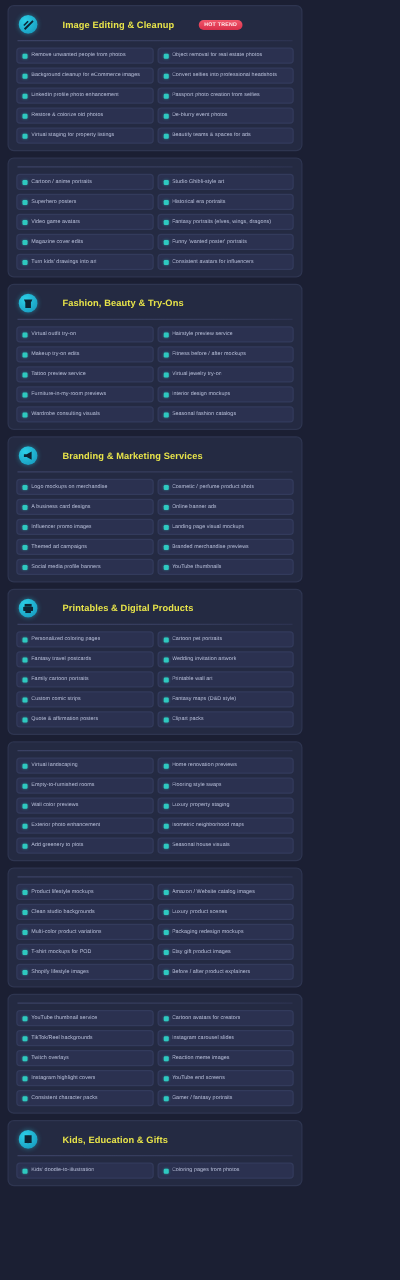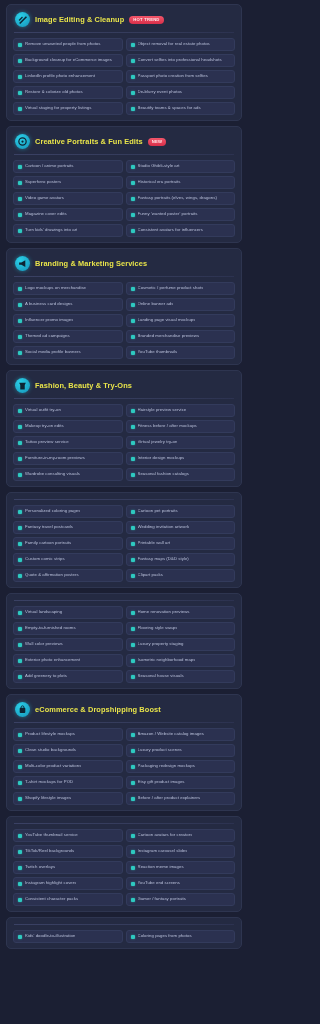--- a/index.html
+++ b/index.html
@@ -15,21 +15,21 @@
     background:#242a42;
     border:1px solid #2e3550;
     border-radius:5px;
     margin-bottom:5px;
     padding:6px 6px 5px 6px;
   }
 
   .card-head {
     display:flex;
     align-items:center;
-    gap:5px;
+    gap:20px;
     padding:1px 2px 5px 2px;
   }
 
   .icon-badge {
     width:15px; height:15px;
     flex:0 0 15px;
     border-radius:50%;
     background:radial-gradient(circle at 35% 30%, #2bd0e8, #1592b8);
     display:flex; align-items:center; justify-content:center;
     box-shadow:0 0 4px rgba(43,208,232,0.45);
@@ -148,71 +148,114 @@
           <span class="bullet"></span>
           <span class="item-label">Virtual staging for property listings</span>
         </div>
         <div class="item">
           <span class="bullet"></span>
           <span class="item-label">Beautify teams &amp; spaces for ads</span>
         </div>
       </div>
     </div>
     <div class="card">
+      <div class="divider"></div>
+      <div class="grid">
+        <div class="item">
+          <span class="bullet"></span>
+          <span class="item-label">Cartoon / anime portraits</span>
+        </div>
+        <div class="item">
+          <span class="bullet"></span>
+          <span class="item-label">Studio Ghibli-style art</span>
+        </div>
+        <div class="item">
+          <span class="bullet"></span>
+          <span class="item-label">Superhero posters</span>
+        </div>
+        <div class="item">
+          <span class="bullet"></span>
+          <span class="item-label">Historical era portraits</span>
+        </div>
+        <div class="item">
+          <span class="bullet"></span>
+          <span class="item-label">Video game avatars</span>
+        </div>
+        <div class="item">
+          <span class="bullet"></span>
+          <span class="item-label">Fantasy portraits (elves, wings, dragons)</span>
+        </div>
+        <div class="item">
+          <span class="bullet"></span>
+          <span class="item-label">Magazine cover edits</span>
+        </div>
+        <div class="item">
+          <span class="bullet"></span>
+          <span class="item-label">Funny 'wanted poster' portraits</span>
+        </div>
+        <div class="item">
+          <span class="bullet"></span>
+          <span class="item-label">Turn kids' drawings into art</span>
+        </div>
+        <div class="item">
+          <span class="bullet"></span>
+          <span class="item-label">Consistent avatars for influencers</span>
+        </div>
+      </div>
+    </div>
+    <div class="card">
       <div class="card-head">
         <span class="icon-badge">
           <svg viewBox="0 0 16 16">
-            <circle cx="8" cy="8" r="6.5" fill="none" stroke="#0d2433" stroke-width="2.2"></circle>
-            <circle cx="8" cy="8" r="2" fill="#0d2433"></circle>
+            <path d="M2 3h12l-2 4v8H4V7L2 3z" fill="#0d2433"></path>
           </svg>
         </span>
-        <span class="card-title">Creative Portraits &amp; Fun Edits</span>
-        <span class="badge">New</span>
-      </div>
-      <div class="divider"></div>
-      <div class="grid">
-        <div class="item">
-          <span class="bullet"></span>
-          <span class="item-label">Cartoon / anime portraits</span>
-        </div>
-        <div class="item">
-          <span class="bullet"></span>
-          <span class="item-label">Studio Ghibli-style art</span>
-        </div>
-        <div class="item">
-          <span class="bullet"></span>
-          <span class="item-label">Superhero posters</span>
-        </div>
-        <div class="item">
-          <span class="bullet"></span>
-          <span class="item-label">Historical era portraits</span>
-        </div>
-        <div class="item">
-          <span class="bullet"></span>
-          <span class="item-label">Video game avatars</span>
-        </div>
-        <div class="item">
-          <span class="bullet"></span>
-          <span class="item-label">Fantasy portraits (elves, wings, dragons)</span>
-        </div>
-        <div class="item">
-          <span class="bullet"></span>
-          <span class="item-label">Magazine cover edits</span>
-        </div>
-        <div class="item">
-          <span class="bullet"></span>
-          <span class="item-label">Funny 'wanted poster' portraits</span>
-        </div>
-        <div class="item">
-          <span class="bullet"></span>
-          <span class="item-label">Turn kids' drawings into art</span>
-        </div>
-        <div class="item">
-          <span class="bullet"></span>
-          <span class="item-label">Consistent avatars for influencers</span>
+        <span class="card-title">Fashion, Beauty &amp; Try-Ons</span>
+      </div>
+      <div class="divider"></div>
+      <div class="grid">
+        <div class="item">
+          <span class="bullet"></span>
+          <span class="item-label">Virtual outfit try-on</span>
+        </div>
+        <div class="item">
+          <span class="bullet"></span>
+          <span class="item-label">Hairstyle preview service</span>
+        </div>
+        <div class="item">
+          <span class="bullet"></span>
+          <span class="item-label">Makeup try-on edits</span>
+        </div>
+        <div class="item">
+          <span class="bullet"></span>
+          <span class="item-label">Fitness before / after mockups</span>
+        </div>
+        <div class="item">
+          <span class="bullet"></span>
+          <span class="item-label">Tattoo preview service</span>
+        </div>
+        <div class="item">
+          <span class="bullet"></span>
+          <span class="item-label">Virtual jewelry try-on</span>
+        </div>
+        <div class="item">
+          <span class="bullet"></span>
+          <span class="item-label">Furniture-in-my-room previews</span>
+        </div>
+        <div class="item">
+          <span class="bullet"></span>
+          <span class="item-label">Interior design mockups</span>
+        </div>
+        <div class="item">
+          <span class="bullet"></span>
+          <span class="item-label">Wardrobe consulting visuals</span>
+        </div>
+        <div class="item">
+          <span class="bullet"></span>
+          <span class="item-label">Seasonal fashion catalogs</span>
         </div>
       </div>
     </div>
     <div class="card">
       <div class="card-head">
         <span class="icon-badge">
           <svg viewBox="0 0 16 16">
             <path d="M2 6h4l7-4v12l-7-4H2z" fill="#0d2433"></path>
           </svg>
         </span>
@@ -259,70 +302,27 @@
         <div class="item">
           <span class="bullet"></span>
           <span class="item-label">YouTube thumbnails</span>
         </div>
       </div>
     </div>
     <div class="card">
       <div class="card-head">
         <span class="icon-badge">
           <svg viewBox="0 0 16 16">
-            <path d="M2 3h12l-2 4v8H4V7L2 3z" fill="#0d2433"></path>
+            <rect x="3" y="2" width="10" height="4" fill="#0d2433"></rect>
+            <rect x="1" y="6" width="14" height="6" rx="1" fill="#0d2433"></rect>
+            <rect x="4" y="11" width="8" height="4" fill="#0d2433"></rect>
           </svg>
         </span>
-        <span class="card-title">Fashion, Beauty &amp; Try-Ons</span>
-      </div>
-      <div class="divider"></div>
-      <div class="grid">
-        <div class="item">
-          <span class="bullet"></span>
-          <span class="item-label">Virtual outfit try-on</span>
-        </div>
-        <div class="item">
-          <span class="bullet"></span>
-          <span class="item-label">Hairstyle preview service</span>
-        </div>
-        <div class="item">
-          <span class="bullet"></span>
-          <span class="item-label">Makeup try-on edits</span>
-        </div>
-        <div class="item">
-          <span class="bullet"></span>
-          <span class="item-label">Fitness before / after mockups</span>
-        </div>
-        <div class="item">
-          <span class="bullet"></span>
-          <span class="item-label">Tattoo preview service</span>
-        </div>
-        <div class="item">
-          <span class="bullet"></span>
-          <span class="item-label">Virtual jewelry try-on</span>
-        </div>
-        <div class="item">
-          <span class="bullet"></span>
-          <span class="item-label">Furniture-in-my-room previews</span>
-        </div>
-        <div class="item">
-          <span class="bullet"></span>
-          <span class="item-label">Interior design mockups</span>
-        </div>
-        <div class="item">
-          <span class="bullet"></span>
-          <span class="item-label">Wardrobe consulting visuals</span>
-        </div>
-        <div class="item">
-          <span class="bullet"></span>
-          <span class="item-label">Seasonal fashion catalogs</span>
-        </div>
-      </div>
-    </div>
-    <div class="card">
+        <span class="card-title">Printables &amp; Digital Products</span>
+      </div>
       <div class="divider"></div>
       <div class="grid">
         <div class="item">
           <span class="bullet"></span>
           <span class="item-label">Personalized coloring pages</span>
         </div>
         <div class="item">
           <span class="bullet"></span>
           <span class="item-label">Cartoon pet portraits</span>
         </div>
@@ -395,123 +395,123 @@
           <span class="bullet"></span>
           <span class="item-label">Isometric neighborhood maps</span>
         </div>
         <div class="item">
           <span class="bullet"></span>
           <span class="item-label">Add greenery to plots</span>
         </div>
         <div class="item">
           <span class="bullet"></span>
           <span class="item-label">Seasonal house visuals</span>
+        </div>
+      </div>
+    </div>
+    <div class="card">
+      <div class="divider"></div>
+      <div class="grid">
+        <div class="item">
+          <span class="bullet"></span>
+          <span class="item-label">Product lifestyle mockups</span>
+        </div>
+        <div class="item">
+          <span class="bullet"></span>
+          <span class="item-label">Amazon / Website catalog images</span>
+        </div>
+        <div class="item">
+          <span class="bullet"></span>
+          <span class="item-label">Clean studio backgrounds</span>
+        </div>
+        <div class="item">
+          <span class="bullet"></span>
+          <span class="item-label">Luxury product scenes</span>
+        </div>
+        <div class="item">
+          <span class="bullet"></span>
+          <span class="item-label">Multi-color product variations</span>
+        </div>
+        <div class="item">
+          <span class="bullet"></span>
+          <span class="item-label">Packaging redesign mockups</span>
+        </div>
+        <div class="item">
+          <span class="bullet"></span>
+          <span class="item-label">T-shirt mockups for POD</span>
+        </div>
+        <div class="item">
+          <span class="bullet"></span>
+          <span class="item-label">Etsy gift product images</span>
+        </div>
+        <div class="item">
+          <span class="bullet"></span>
+          <span class="item-label">Shopify lifestyle images</span>
+        </div>
+        <div class="item">
+          <span class="bullet"></span>
+          <span class="item-label">Before / after product explainers</span>
+        </div>
+      </div>
+    </div>
+    <div class="card">
+      <div class="divider"></div>
+      <div class="grid">
+        <div class="item">
+          <span class="bullet"></span>
+          <span class="item-label">YouTube thumbnail service</span>
+        </div>
+        <div class="item">
+          <span class="bullet"></span>
+          <span class="item-label">Cartoon avatars for creators</span>
+        </div>
+        <div class="item">
+          <span class="bullet"></span>
+          <span class="item-label">TikTok/Reel backgrounds</span>
+        </div>
+        <div class="item">
+          <span class="bullet"></span>
+          <span class="item-label">Instagram carousel slides</span>
+        </div>
+        <div class="item">
+          <span class="bullet"></span>
+          <span class="item-label">Twitch overlays</span>
+        </div>
+        <div class="item">
+          <span class="bullet"></span>
+          <span class="item-label">Reaction meme images</span>
+        </div>
+        <div class="item">
+          <span class="bullet"></span>
+          <span class="item-label">Instagram highlight covers</span>
+        </div>
+        <div class="item">
+          <span class="bullet"></span>
+          <span class="item-label">YouTube end screens</span>
+        </div>
+        <div class="item">
+          <span class="bullet"></span>
+          <span class="item-label">Consistent character packs</span>
+        </div>
+        <div class="item">
+          <span class="bullet"></span>
+          <span class="item-label">Gamer / fantasy portraits</span>
         </div>
       </div>
     </div>
     <div class="card">
       <div class="card-head">
         <span class="icon-badge">
           <svg viewBox="0 0 16 16">
-            <rect x="3" y="5" width="10" height="9" rx="1.5" fill="#0d2433"></rect>
-            <path d="M5.5 6V4a2.5 2.5 0 015 0v2" fill="none" stroke="#0d2433" stroke-width="1.6"></path>
+            <path d="M8 3v11M3 2h4a2 2 0 012 2v10a2 2 0 00-2-1H3z" fill="#0d2433"></path>
+            <path d="M13 2H9a2 2 0 00-2 2v10a2 2 0 012-1h4z" fill="#0d2433"></path>
           </svg>
         </span>
-        <span class="card-title">eCommerce &amp; Dropshipping Boost</span>
-      </div>
-      <div class="divider"></div>
-      <div class="grid">
-        <div class="item">
-          <span class="bullet"></span>
-          <span class="item-label">Product lifestyle mockups</span>
-        </div>
-        <div class="item">
-          <span class="bullet"></span>
-          <span class="item-label">Amazon / Website catalog images</span>
-        </div>
-        <div class="item">
-          <span class="bullet"></span>
-          <span class="item-label">Clean studio backgrounds</span>
-        </div>
-        <div class="item">
-          <span class="bullet"></span>
-          <span class="item-label">Luxury product scenes</span>
-        </div>
-        <div class="item">
-          <span class="bullet"></span>
-          <span class="item-label">Multi-color product variations</span>
-        </div>
-        <div class="item">
-          <span class="bullet"></span>
-          <span class="item-label">Packaging redesign mockups</span>
-        </div>
-        <div class="item">
-          <span class="bullet"></span>
-          <span class="item-label">T-shirt mockups for POD</span>
-        </div>
-        <div class="item">
-          <span class="bullet"></span>
-          <span class="item-label">Etsy gift product images</span>
-        </div>
-        <div class="item">
-          <span class="bullet"></span>
-          <span class="item-label">Shopify lifestyle images</span>
-        </div>
-        <div class="item">
-          <span class="bullet"></span>
-          <span class="item-label">Before / after product explainers</span>
-        </div>
-      </div>
-    </div>
-    <div class="card">
-      <div class="divider"></div>
-      <div class="grid">
-        <div class="item">
-          <span class="bullet"></span>
-          <span class="item-label">YouTube thumbnail service</span>
-        </div>
-        <div class="item">
-          <span class="bullet"></span>
-          <span class="item-label">Cartoon avatars for creators</span>
-        </div>
-        <div class="item">
-          <span class="bullet"></span>
-          <span class="item-label">TikTok/Reel backgrounds</span>
-        </div>
-        <div class="item">
-          <span class="bullet"></span>
-          <span class="item-label">Instagram carousel slides</span>
-        </div>
-        <div class="item">
-          <span class="bullet"></span>
-          <span class="item-label">Twitch overlays</span>
-        </div>
-        <div class="item">
-          <span class="bullet"></span>
-          <span class="item-label">Reaction meme images</span>
-        </div>
-        <div class="item">
-          <span class="bullet"></span>
-          <span class="item-label">Instagram highlight covers</span>
-        </div>
-        <div class="item">
-          <span class="bullet"></span>
-          <span class="item-label">YouTube end screens</span>
-        </div>
-        <div class="item">
-          <span class="bullet"></span>
-          <span class="item-label">Consistent character packs</span>
-        </div>
-        <div class="item">
-          <span class="bullet"></span>
-          <span class="item-label">Gamer / fantasy portraits</span>
-        </div>
-      </div>
-    </div>
-    <div class="card">
+        <span class="card-title">Kids, Education &amp; Gifts</span>
+      </div>
       <div class="divider"></div>
       <div class="grid">
         <div class="item">
           <span class="bullet"></span>
           <span class="item-label">Kids' doodle-to-illustration</span>
         </div>
         <div class="item">
           <span class="bullet"></span>
           <span class="item-label">Coloring pages from photos</span>
         </div>

